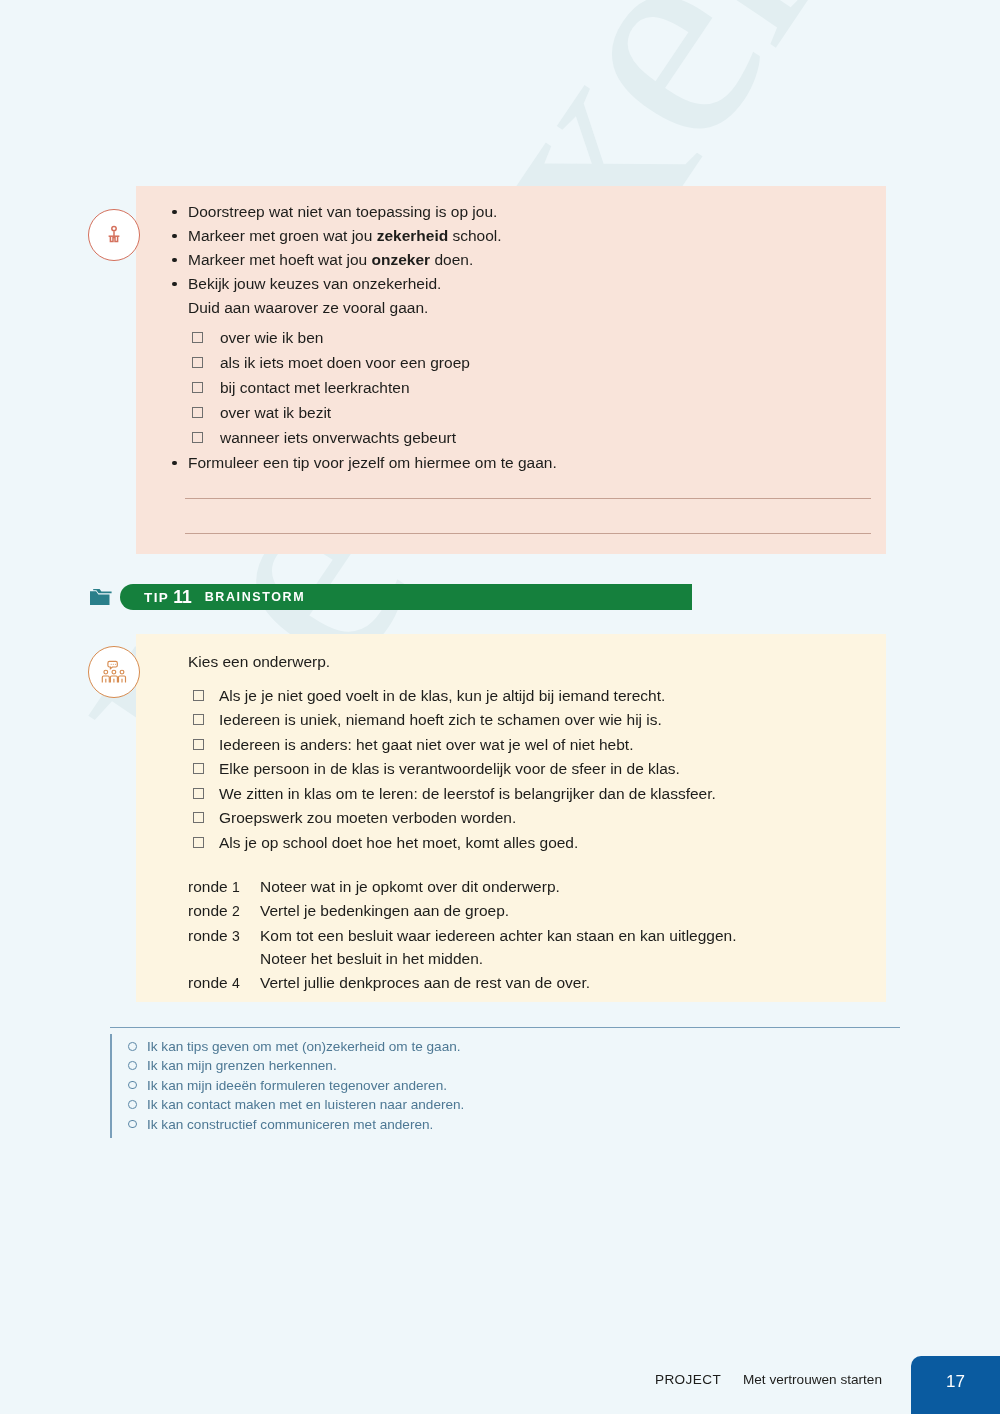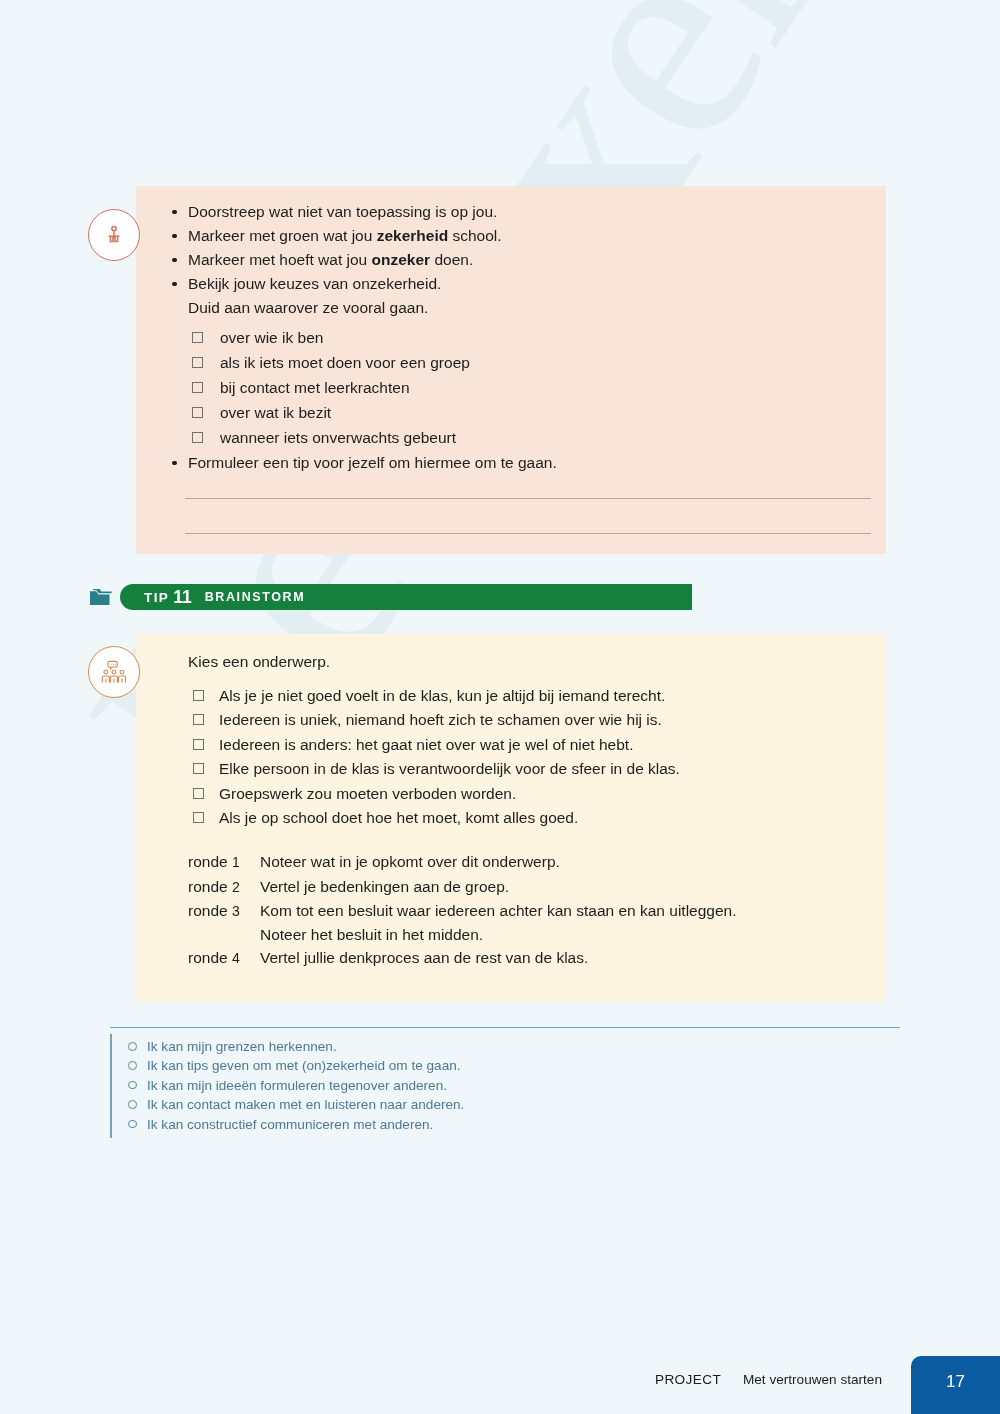--- a/index.html
+++ b/index.html
@@ -463,20 +463,21 @@
       <li>
         <span class="cbox"></span>
         <span>Iedereen is anders: het gaat niet over wat je wel of niet hebt.</span>
       </li>
       <li>
         <span class="cbox"></span>
         <span>Elke persoon in de klas is verantwoordelijk voor de sfeer in de klas.</span>
       </li>
       <li>
         <span class="cbox"></span>
+        <span>We zitten in klas om te leren: de leerstof is belangrijker dan de klassfeer.</span>
       </li>
       <li>
         <span class="cbox"></span>
         <span>Groepswerk zou moeten verboden worden.</span>
       </li>
       <li>
         <span class="cbox"></span>
         <span>Als je op school doet hoe het moet, komt alles goed.</span>
       </li>
     </ul>
@@ -504,35 +505,35 @@
         <div class="round-text">
           <span>Kom tot een besluit waar iedereen achter kan staan en kan uitleggen.</span>
           <span class="cont">Noteer het besluit in het midden.</span>
         </div>
       </div>
       <div class="round-row">
         <div class="round-label">
           <span>ronde</span>
           <span class="rn">4</span>
         </div>
-        <div class="round-text">Vertel jullie denkproces aan de rest van de klas.</div>
+        <div class="round-text">Vertel jullie denkproces aan de rest van de over.</div>
       </div>
     </div>
   </div>
 
   <div class="assess-rule"></div>
   <div class="assess">
     <ul class="circles">
       <li>
         <span class="circ"></span>
+        <span>Ik kan tips geven om met (on)zekerheid om te gaan.</span>
+      </li>
+      <li>
+        <span class="circ"></span>
         <span>Ik kan mijn grenzen herkennen.</span>
-      </li>
-      <li>
-        <span class="circ"></span>
-        <span>Ik kan tips geven om met (on)zekerheid om te gaan.</span>
       </li>
       <li>
         <span class="circ"></span>
         <span>Ik kan mijn ideeën formuleren tegenover anderen.</span>
       </li>
       <li>
         <span class="circ"></span>
         <span>Ik kan contact maken met en luisteren naar anderen.</span>
       </li>
       <li>

